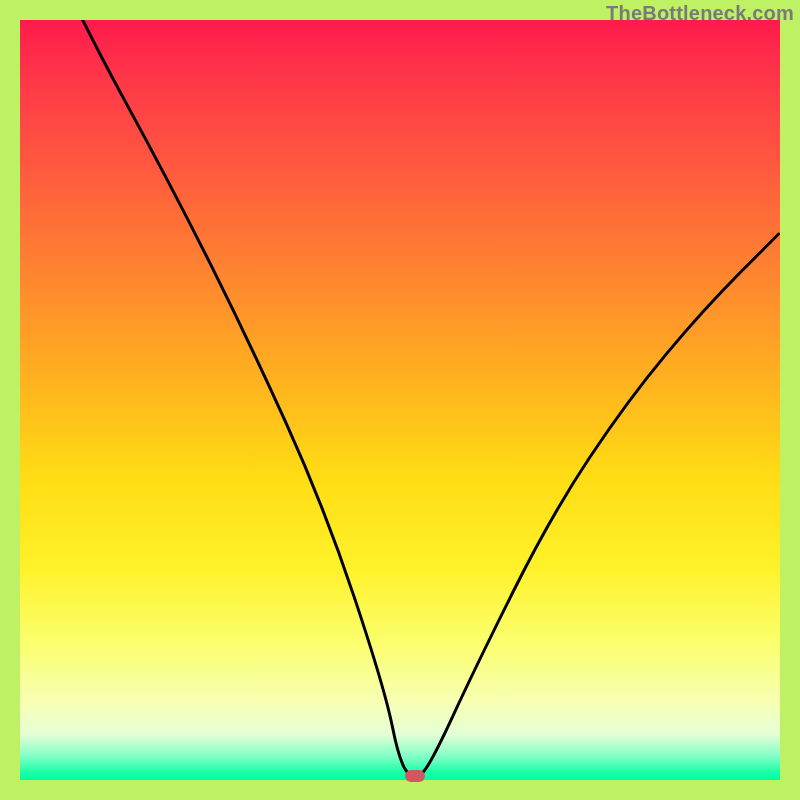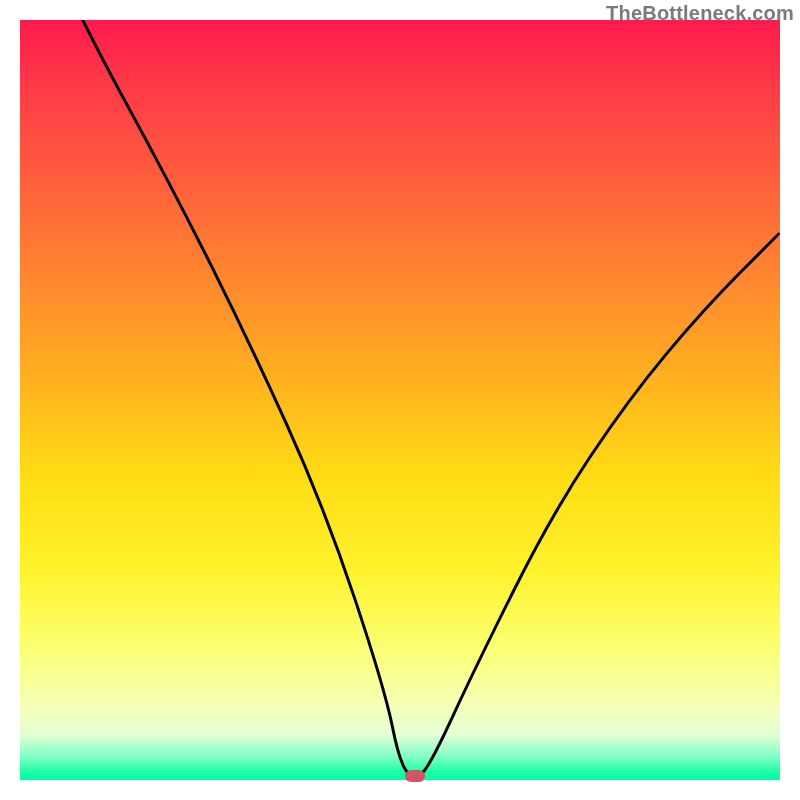--- a/index.html
+++ b/index.html
@@ -8,21 +8,21 @@
     width: 800px;
     height: 800px;
     background: #000;
     overflow: hidden;
   }
   .frame {
     position: absolute;
     left: 0; top: 0;
     width: 800px;
     height: 800px;
-    background: #ffffff;
+    background: #bef264;
   }
   .plot-area {
     position: absolute;
     left: 20px;
     top: 20px;
     width: 760px;
     height: 760px;
     
     background: linear-gradient(
       to bottom,

